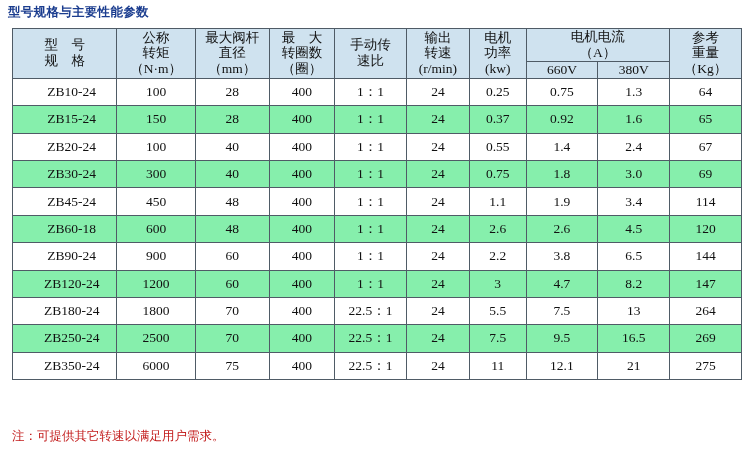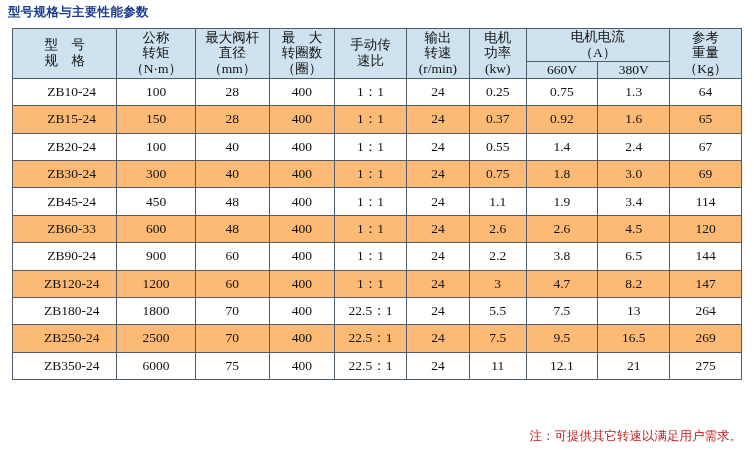--- a/index.html
+++ b/index.html
@@ -53,32 +53,32 @@
     font-size: 13.5px;
     padding: 2px 1px;
   }
   thead .hdr-stack { display: block; }
   tbody td {
     height: 27.4px;
     background: #ffffff;
     font-size: 13.5px;
   }
   tbody tr.alt td {
-    background: #fdba74;
+    background: #86efac;
   }
   tbody td.model {
     font-size: 13.5px;
     padding-left: 14px;
   }
   .note {
     position: absolute;
     left: 12px;
     top: 428px;
     width: 730px;
-    text-align: right;
+    text-align: left;
     font-size: 12.5px;
     color: #c21a1a;
     font-family: "Liberation Sans", "DejaVu Sans", sans-serif;
     white-space: nowrap;
   }
   .note .note-label { color: #c21a1a; }
   .note .note-text { color: #c21a1a; }
 </style>
 </head>
 <body>
@@ -205,21 +205,21 @@
         <td>48</td>
         <td>400</td>
         <td>1：1</td>
         <td>24</td>
         <td>1.1</td>
         <td>1.9</td>
         <td>3.4</td>
         <td>114</td>
       </tr>
       <tr class="alt">
-        <td class="model">ZB60-33</td>
+        <td class="model">ZB60-18</td>
         <td>600</td>
         <td>48</td>
         <td>400</td>
         <td>1：1</td>
         <td>24</td>
         <td>2.6</td>
         <td>2.6</td>
         <td>4.5</td>
         <td>120</td>
       </tr>

